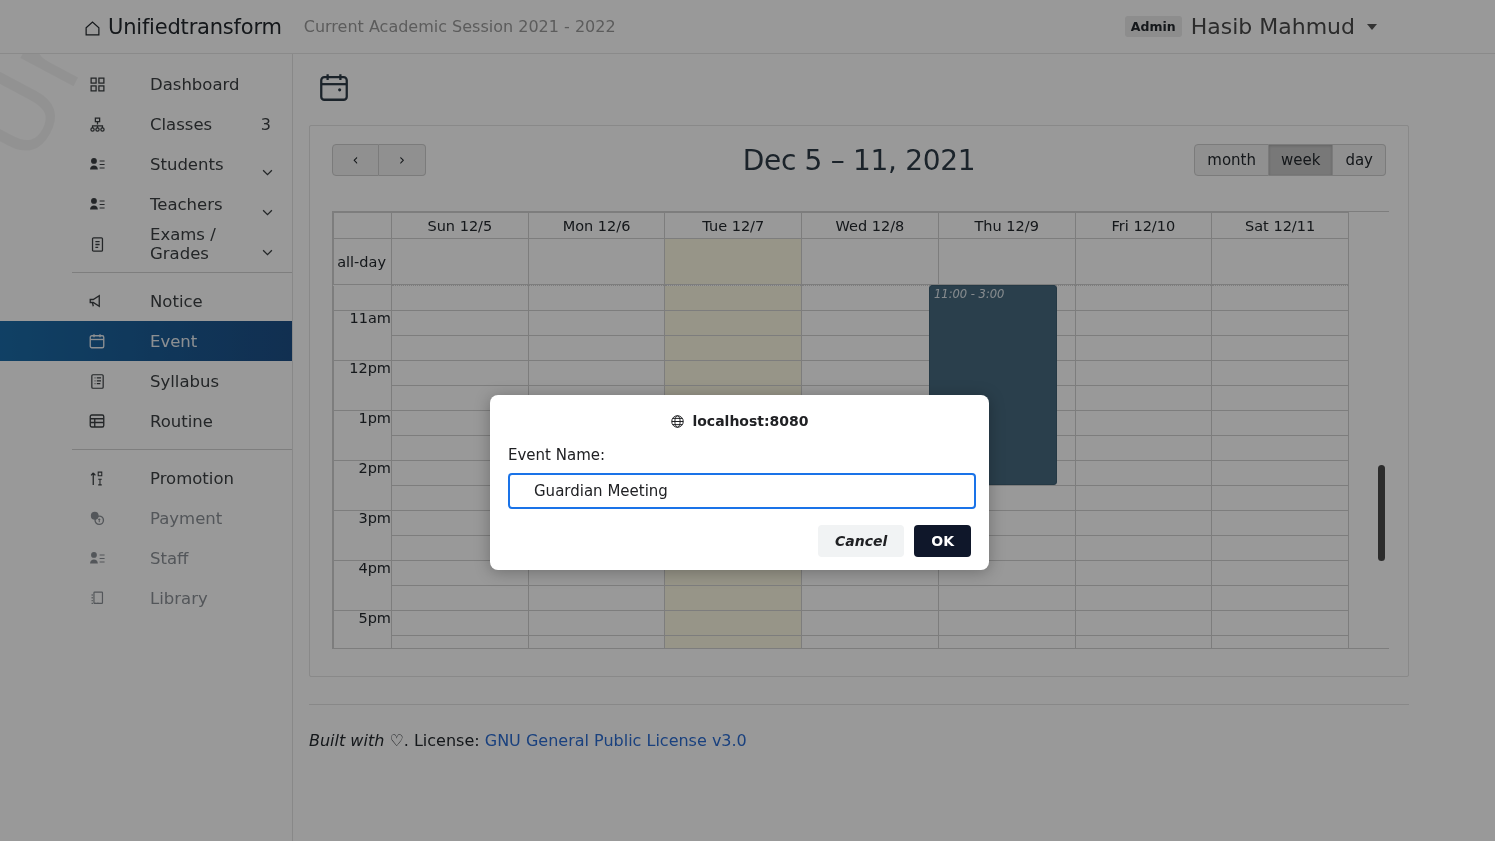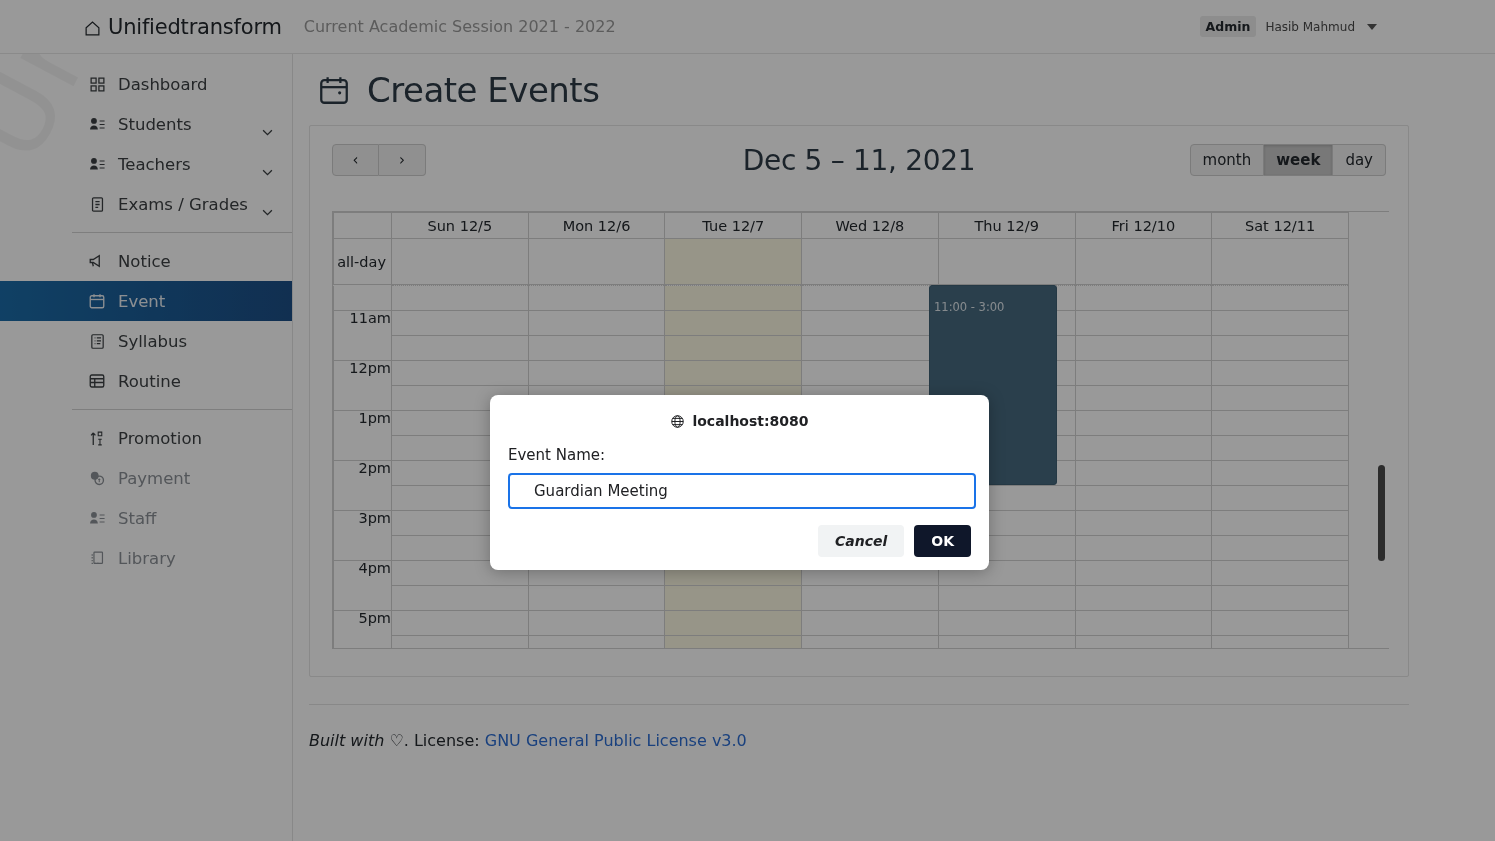--- a/index.html
+++ b/index.html
@@ -61,41 +61,41 @@
   }
   .nav-right {
     margin-left: auto; margin-right: 118px;
     display: flex; align-items: center; gap: 9px;
   }
   .role-badge {
     font-size: 12.5px; font-weight: 700; color: #24292e;
     background: #ebebeb; border-radius: 3px;
     padding: 3px 6px;
   }
-  .user-name { font-size: 12px; color: #4a4a4a; }
+  .user-name { font-size: 22px; color: #4a4a4a; }
   .caret-down {
     width: 0; height: 0; margin-left: 3px;
     border-left: 5px solid transparent;
     border-right: 5px solid transparent;
     border-top: 6px solid #555;
   }
 
   
   #sidebar {
     position: absolute; left: 0; top: 54px;
     width: 292px; height: 787px;
     background: transparent;
     z-index: 10;
     padding-top: 10px;
   }
   .side-item {
     position: relative;
     display: flex; align-items: center;
     height: 40px;
-    padding-left: 80px;
+    padding-left: 112px;
     font-size: 16.5px;
     color: #3c4043;
     cursor: pointer;
   }
   .side-item .ico {
     position: absolute; left: 88px;
     width: 18px; height: 18px;
     display: flex; align-items: center; justify-content: center;
   }
   .side-item .lbl { margin-left: 38px; }
@@ -157,21 +157,21 @@
     color: #23282d;
     font-size: 15px;
     font-family: "DejaVu Sans", sans-serif;
     cursor: pointer;
     display:flex; align-items:center; justify-content:center;
     padding: 0 12px;
   }
   .fc-btn + .fc-btn { border-left: none; }
   .btn-group .fc-btn:first-child { border-radius: 4px 0 0 4px; }
   .btn-group .fc-btn:last-child  { border-radius: 0 4px 4px 0; }
-  .fc-btn.pressed { background: #c9c9c9; box-shadow: inset 0 1px 3px rgba(0,0,0,.18); font-weight: bold; }
+  .fc-btn.pressed { background: #c9c9c9; box-shadow: inset 0 1px 3px rgba(0,0,0,.18); }
   .fc-nav-group { position: absolute; left: 22px; top: 18px; }
   .fc-view-group { position: absolute; right: 22px; top: 18px; }
   .fc-title {
     position: absolute; left: 0; right: 0; top: 18px;
     text-align: center;
     font-size: 28px; color: #2d3b47; font-weight: 400;
     letter-spacing: -0.3px;
     pointer-events: none;
   }
 
@@ -216,23 +216,24 @@
   
   .fc-event {
     position: absolute;
     left: 596px; top: 0px;
     width: 128px; height: 200px;
     background: #46697f;
     border: 1px solid #3e5f73;
     border-radius: 3px;
     color: #dfe7ec;
     font-size: 11.5px;
-    padding: 14px 4px;
+    padding: 1px 4px;
     overflow: hidden;
     z-index: 3;
+    font-style: italic;
   }
 
   
   .fc-scrollbar {
     position: absolute;
     right: 0px; top: 0px;
     width: 15px; height: 100%;
     background: transparent;
   }
   .fc-scroll-thumb {
@@ -336,20 +337,33 @@
         <svg viewBox="0 0 24 24" width="17" height="17" fill="none" stroke="#3c4043" stroke-width="1.8">
           <rect x="3" y="3" width="7" height="7"></rect>
             <rect x="14" y="3" width="7" height="7"></rect>
           <rect x="3" y="14" width="7" height="7"></rect>
             <rect x="14" y="14" width="7" height="7"></rect>
         </svg>
       </span>
       <span class="lbl">Dashboard</span>
     </div>
 
+    <div class="side-item">
+      <span class="ico">
+        <svg viewBox="0 0 24 24" width="17" height="17" fill="none" stroke="#3c4043" stroke-width="1.8">
+          <rect x="9" y="3" width="6" height="5"></rect>
+            <circle cx="5" cy="19" r="2.3"></circle>
+          <circle cx="12" cy="19" r="2.3"></circle>
+            <circle cx="19" cy="19" r="2.3"></circle>
+          <path d="M12 8 v4 M5 17 v-3 h14 v3 M12 14 v3"></path>
+        </svg>
+      </span>
+      <span class="lbl">Classes</span>
+      <span class="count">3</span>
+    </div>
 
     <div class="side-item">
       <span class="ico">
         <svg viewBox="0 0 24 24" width="17" height="17" fill="none" stroke="#3c4043" stroke-width="1.8">
           <circle cx="7" cy="7" r="3.2" fill="#3c4043"></circle>
           <path d="M1.5 19 c0-3.6 2.6-5.6 5.5-5.6 s5.5 2 5.5 5.6" fill="#3c4043" stroke="none"></path>
           <path d="M15 7 h7 M15 12 h7 M15 17 h7" stroke-width="1.6"></path>
         </svg>
       </span>
       <span class="lbl">Students</span>
@@ -486,21 +500,20 @@
 
     <div class="page-title">
       <span class="cal-ico">
         <svg viewBox="0 0 24 24" width="34" height="34" fill="none" stroke="#2d3b47" stroke-width="1.6">
           <rect x="3" y="5" width="18" height="16" rx="2.2"></rect>
             <path d="M3 10 h18"></path>
           <path d="M7.5 3 v4 M16.5 3 v4"></path>
             <circle cx="16" cy="14" r="1.1" fill="#2d3b47" stroke="none"></circle>
         </svg>
       </span>
-      <span>Create Events</span>
     </div>
 
     <div class="card">
 
       <div class="fc-toolbar">
         <div class="btn-group fc-nav-group">
           <button class="fc-btn">‹</button>
           <button class="fc-btn">›</button>
         </div>
         <div class="fc-title">Dec 5 – 11, 2021</div>

